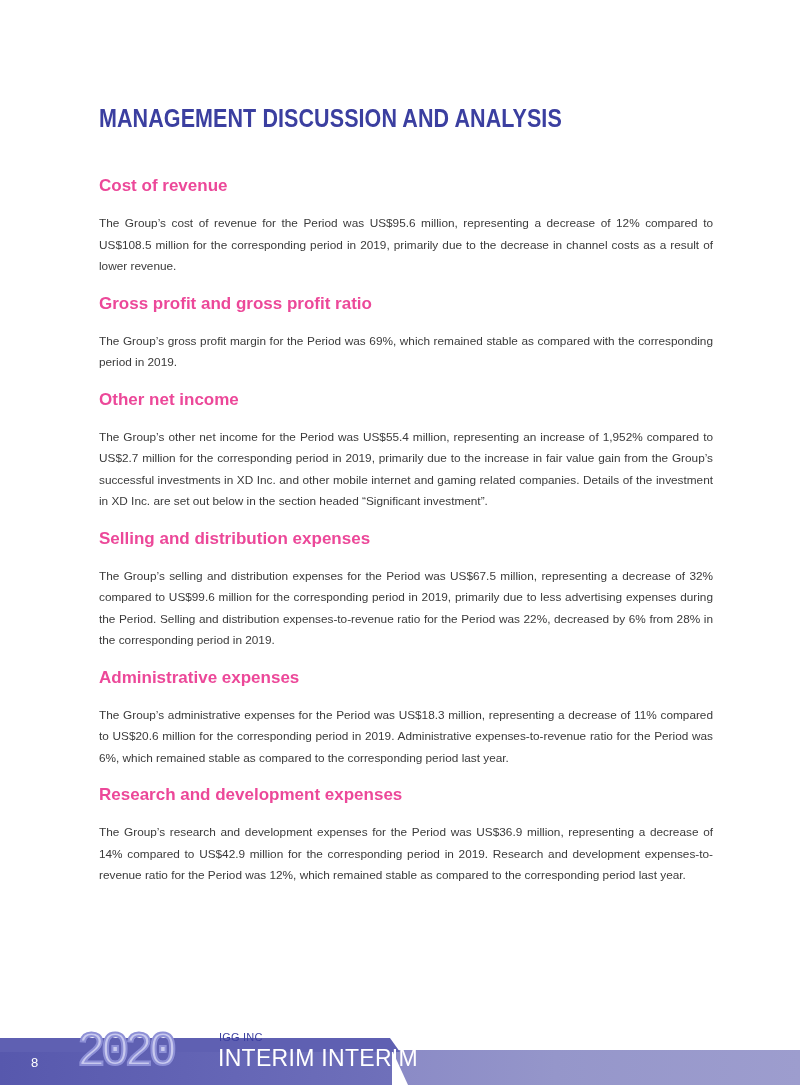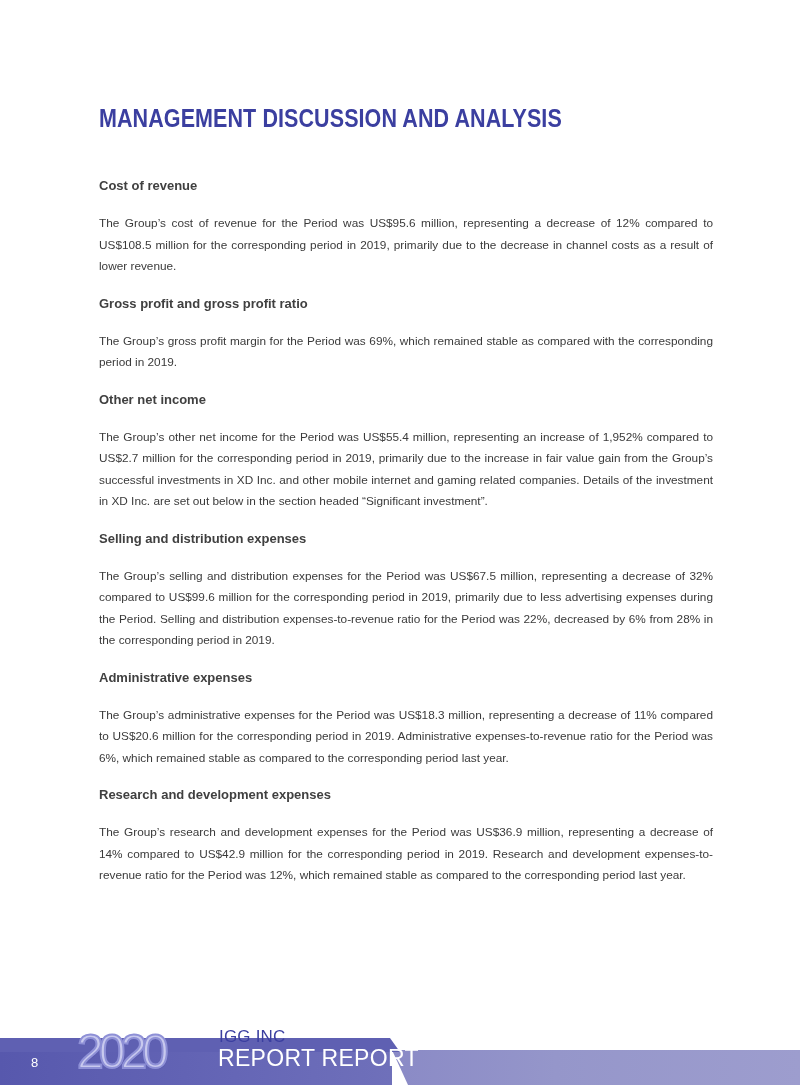--- a/index.html
+++ b/index.html
@@ -29,23 +29,23 @@
       transform-origin: left top;
       white-space: nowrap;
     }
     .content {
       position: absolute;
       left: 99px;
       top: 177px;
       width: 614px;
     }
     .section-heading {
-      font-size: 13px;
+      font-size: 17px;
       font-weight: bold;
-      color: #404040;
+      color: #ec4899;
       margin: 0 0 19px 0;
       line-height: 17px;
     }
     .para {
       font-size: 11.8px;
       line-height: 21.5px;
       color: #3a3a3a;
       text-align: justify;
       margin: 0 0 17px 0;
     }
@@ -89,34 +89,34 @@
       position: absolute;
       left: 31px;
       top: 30px;
       font-size: 13px;
       color: #ffffff;
     }
     .year-mark {
       position: absolute;
       left: 77px;
       top: 2px;
-      font-family: Liberation Sans, sans-serif;
+      font-family: Liberation Mono, monospace;
       font-size: 48px;
       font-weight: normal;
       color: #c8c9ee;
       letter-spacing: -5px;
       line-height: 50px;
       -webkit-text-stroke: 2px #8e90d6;
       text-shadow: 1px 1px 0 #5657aa;
     }
     .company-name {
       position: absolute;
       left: 219px;
       top: 2px;
-      font-size: 17px;
+      font-size: 11px;
       color: #3b3fa0;
       line-height: 20px;
       letter-spacing: 0.2px;
     }
     .report-name {
       position: absolute;
       left: 218px;
       top: 19px;
       font-size: 23px;
       color: #ffffff;
@@ -164,14 +164,14 @@
 
 </div>
 
 <div class="footer">
   <div class="footer-band-top"></div>
   <div class="footer-light"></div>
   <div class="footer-tab"></div>
   <span class="page-number">8</span>
   <span class="year-mark">2020</span>
   <span class="company-name">IGG INC</span>
-  <span class="report-name">REPORT REPORT</span>
+  <span class="report-name">INTERIM INTERIM</span>
 </div>
 
 </body></html>

